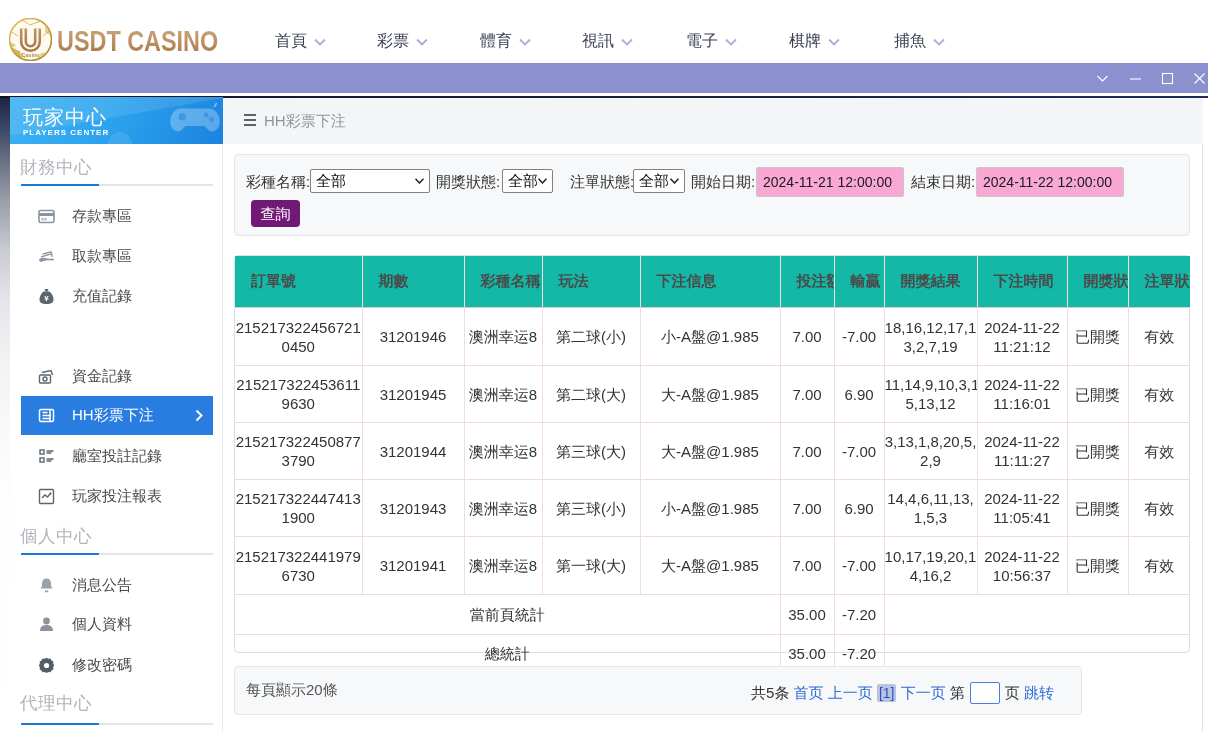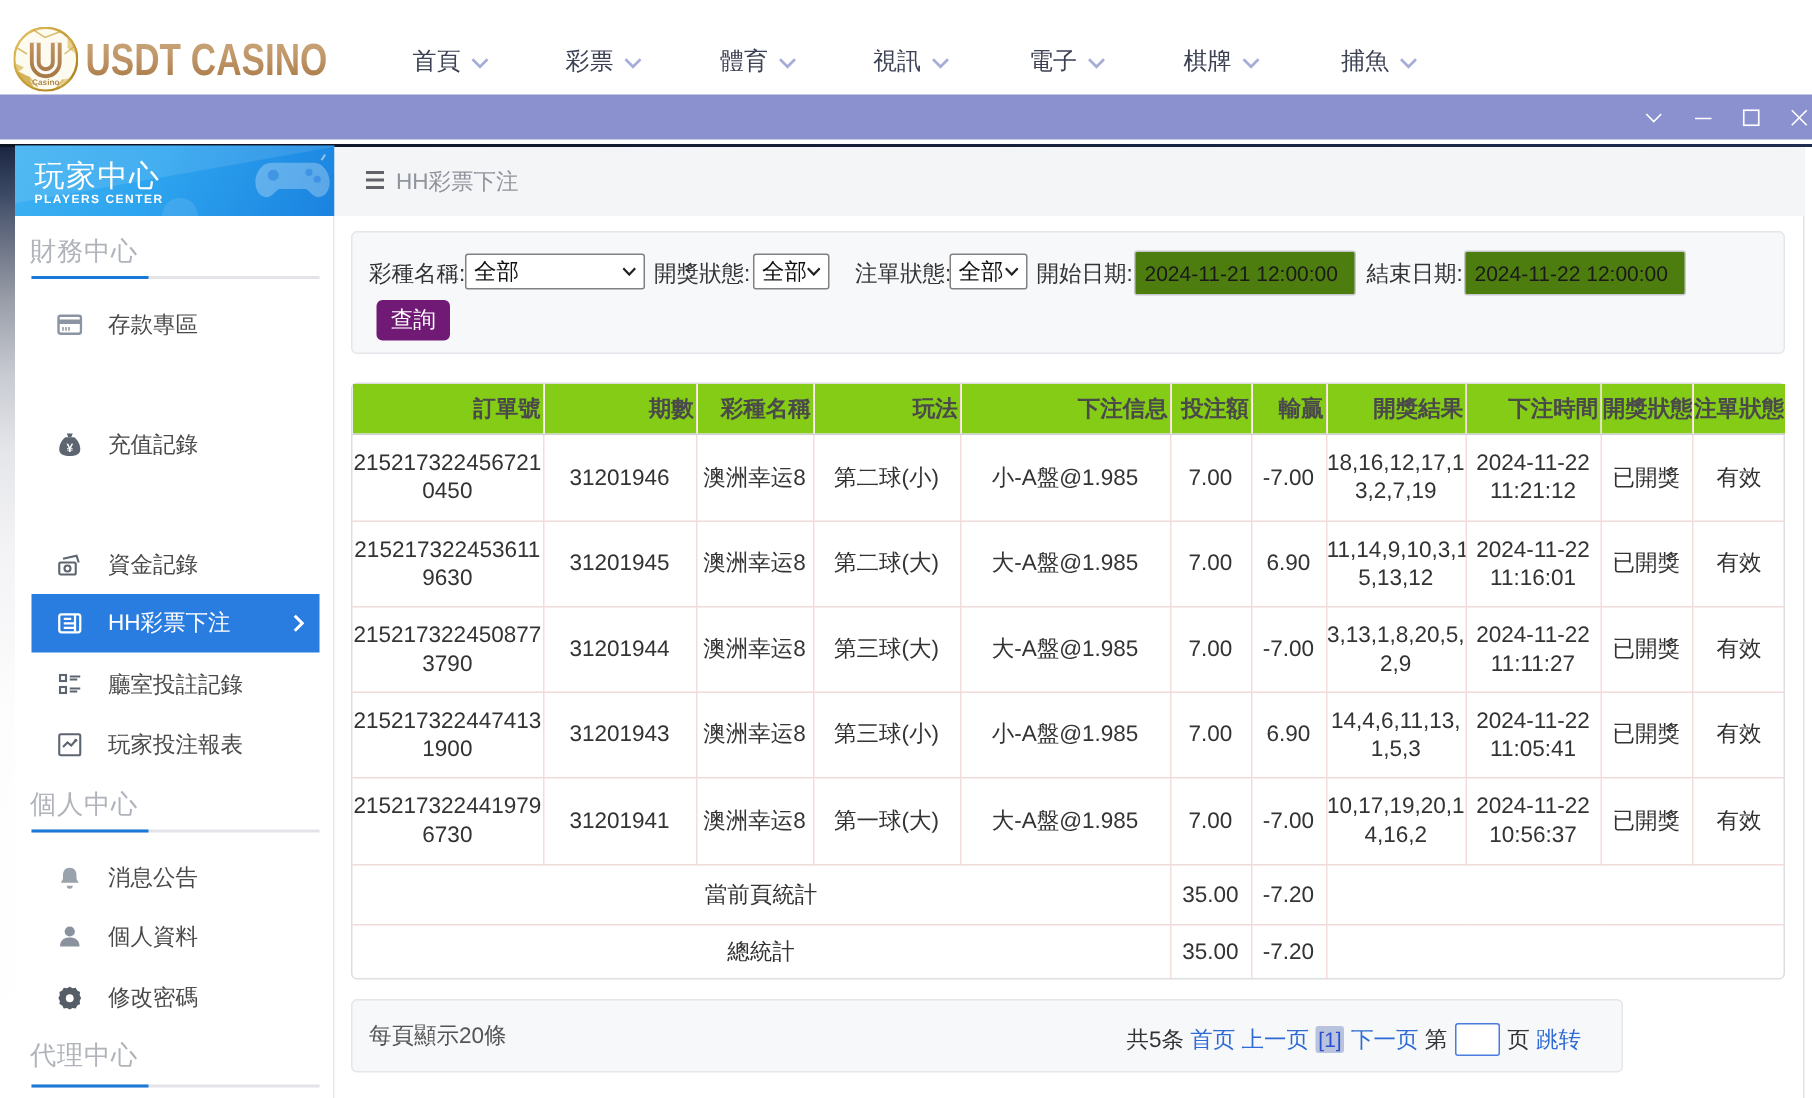--- a/index.html
+++ b/index.html
@@ -35,28 +35,28 @@
 .msel .ic{width:17px;height:17px;margin-left:17px;margin-right:17px;flex:none}
 
 #bread{left:223px;top:98px;width:980px;height:46px;background:#f4f5f7}
 #bread .txt{position:absolute;left:41px;top:14px;font-size:15px;color:#8f939b}
 .card{background:#f7f8fa;border:1px solid #e4e6ea;border-radius:4px}
 #filter{left:234px;top:154px;width:956px;height:82px}
 .flabel{top:173px;font-size:15px;color:#333}
 .fsel{top:169px;height:24px;background:#fff;border:1px solid #818181;border-radius:2px;font-size:15px;color:#111;
  display:flex;align-items:center;padding-left:5px}
 .fsel svg{position:absolute;right:5px;top:8px}
-.finput{top:167px;height:30px;background:#4d7c0f;border:1px solid #c6c8cc;border-radius:2px;font-size:14px;color:#1a1a1a;
+.finput{top:167px;height:30px;background:#f9a8d4;border:1px solid #c6c8cc;border-radius:2px;font-size:14px;color:#1a1a1a;
  line-height:28px;padding-left:6px;white-space:nowrap;overflow:hidden}
 #qbtn{left:251px;top:200px;width:49px;height:27px;background:#701a75;border-radius:4px;color:#fff;font-size:15px;
  text-align:center;line-height:27px}
 
 #tablebox{left:234px;top:255px;width:956px;height:398px;border:1px solid #dcdee2;border-radius:4px;background:#fff}
 table{border-collapse:collapse;table-layout:fixed;width:955px;font-size:15px;color:#333}
-th{background:#84cc16;font-weight:bold;color:#4a4a4a;height:33px;border-right:1px solid #f3dcdc;border-bottom:1px solid #cfd0d3;text-align:right;overflow:hidden;padding:1px;white-space:nowrap}
+th{background:#14b8a6;font-weight:bold;color:#4a4a4a;height:33px;border-right:1px solid #f3dcdc;border-bottom:1px solid #cfd0d3;text-align:left;overflow:hidden;padding:16px;white-space:nowrap}
 td{border-right:1px solid #f3dcdc;border-bottom:1px solid #f0dada;text-align:center;line-height:19px;padding:0;overflow:hidden}
 tr.data td{height:57px}
 tr.r1 td,tr.r5 td{height:58px}
 tr.sum1 td{height:40px}
 tr.sum2 td{height:37px;border-bottom:none}
 th:last-child,td:last-child{border-right:none}
 
 #pager{left:234px;top:666px;width:848px;height:49px}
 #pager .left{position:absolute;left:11px;top:14px;font-size:15px;color:#555}
 #pright{position:absolute;right:27px;top:15px;font-size:15px;color:#333;display:flex;align-items:center}
@@ -153,20 +153,27 @@
 <div class="abs sline" style="left:21px;top:184px">
       <i></i>
     </div>
 <div class="abs mitem" style="top:196px"><svg class="ic" viewBox="0 0 17 17">
         <g fill="none" stroke="#8a94a2" stroke-width="1.6">
           <rect x="1" y="2.5" width="15" height="12" rx="1.5"></rect>
           <path d="M1 6.5h15" stroke-width="3"></path>
         </g>
         <path d="M4 10v2.5M6 10v2.5M8 10v2.5" stroke="#8a94a2" stroke-width="1"></path>
       </svg>存款專區</div>
+<div class="abs mitem" style="top:236px"><svg class="ic" viewBox="0 0 17 17">
+        <g stroke="#8a94a2" fill="none" stroke-width="1.3">
+          <path d="M4.5 6.2l8.5-2.4.9 3.1"></path>
+          <path d="M3 8.8l10.5-2.9.8 2.9"></path>
+          <path d="M1.2 11.2 Q4 9.2 8.5 10.2 T16 10.4 L15.6 12.6 Q8 11.6 5 13.2 Q2.5 14.4 1.2 13Z" fill="#8a94a2" stroke="none"></path>
+        </g>
+      </svg>取款專區</div>
 <div class="abs mitem" style="top:276px"><svg class="ic" viewBox="0 0 17 17">
         <path d="M6.5 1h4l-1 2.5h-2Z" fill="#5c6570"></path>
         <path d="M5.5 3.5h6 C14 5.5 15.5 8.5 15.5 11.5 C15.5 14.5 13.5 16 8.5 16 C3.5 16 1.5 14.5 1.5 11.5 C1.5 8.5 3 5.5 5.5 3.5Z" fill="#5c6570"></path>
         <text x="8.5" y="13" font-size="8" text-anchor="middle" fill="#fff" font-weight="bold">¥</text>
       </svg>充值記錄</div>
 <div class="abs mitem" style="top:356px"><svg class="ic" viewBox="0 0 17 17">
         <g fill="none" stroke="#5c6570" stroke-width="1.4">
           <rect x="1.5" y="7" width="11" height="8" rx="1"></rect>
           <path d="M4 4.5l9-2 1.5 4.5"></path>
           <circle cx="7" cy="11" r="2"></circle>

